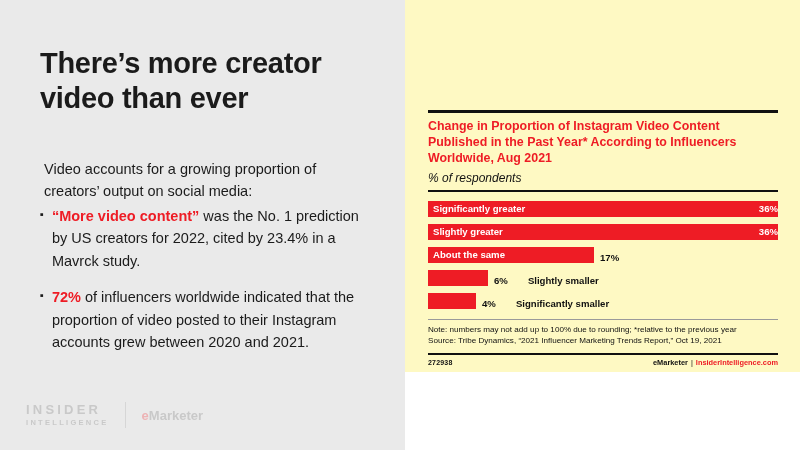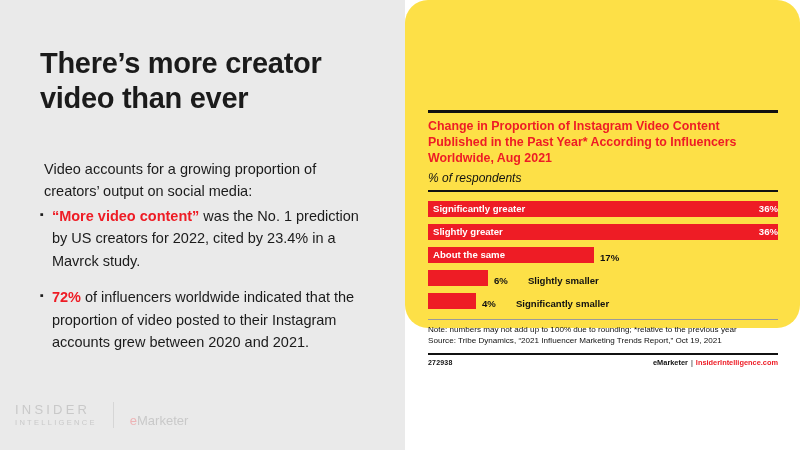--- a/index.html
+++ b/index.html
@@ -39,38 +39,38 @@
     color:#1b1b1b;font-size:11px;line-height:1.55;
     margin-right:8px;margin-top:1px;flex:0 0 auto;
   }
   .bullet-text{
     font-size:14.5px;line-height:1.55;color:#1b1b1b;width:316px;
   }
   .hl{color:#ee1c25;font-weight:bold;}
 
   
   .logos{
-    position:absolute;left:15px;bottom:22px;
-    display:flex;align-items:flex-end;
+    position:absolute;left:26px;bottom:22px;
+    display:flex;align-items:center;font-weight:bold;
   }
   .logo-insider{
     display:flex;flex-direction:column;align-items:flex-start;
     color:#c9c9c9;
   }
   .logo-insider .l1{font-size:13px;letter-spacing:3.2px;line-height:1.15;}
   .logo-insider .l2{font-size:7.5px;letter-spacing:2.3px;line-height:1.3;}
   .logo-div{
     width:1px;height:26px;background:#d6d6d6;margin:0 16px;
   }
   .logo-emarketer{font-size:13px;color:#c9c9c9;}
   .logo-emarketer .e{color:#edb3b5;}
 
   
   .right{
-    flex:1;height:328px;background:#fde047;position:relative;border-radius:23px;
+    flex:1;height:372px;background:#fef9c3;position:relative;
   }
   .card{
     position:absolute;left:23px;top:110px;width:350px;
   }
   .rule-top{height:3px;background:#111;width:100%;}
   .chart-title{
     margin-top:6px;
     font-size:12.4px;font-weight:bold;line-height:1.28;
     color:#ee1c25;
   }

